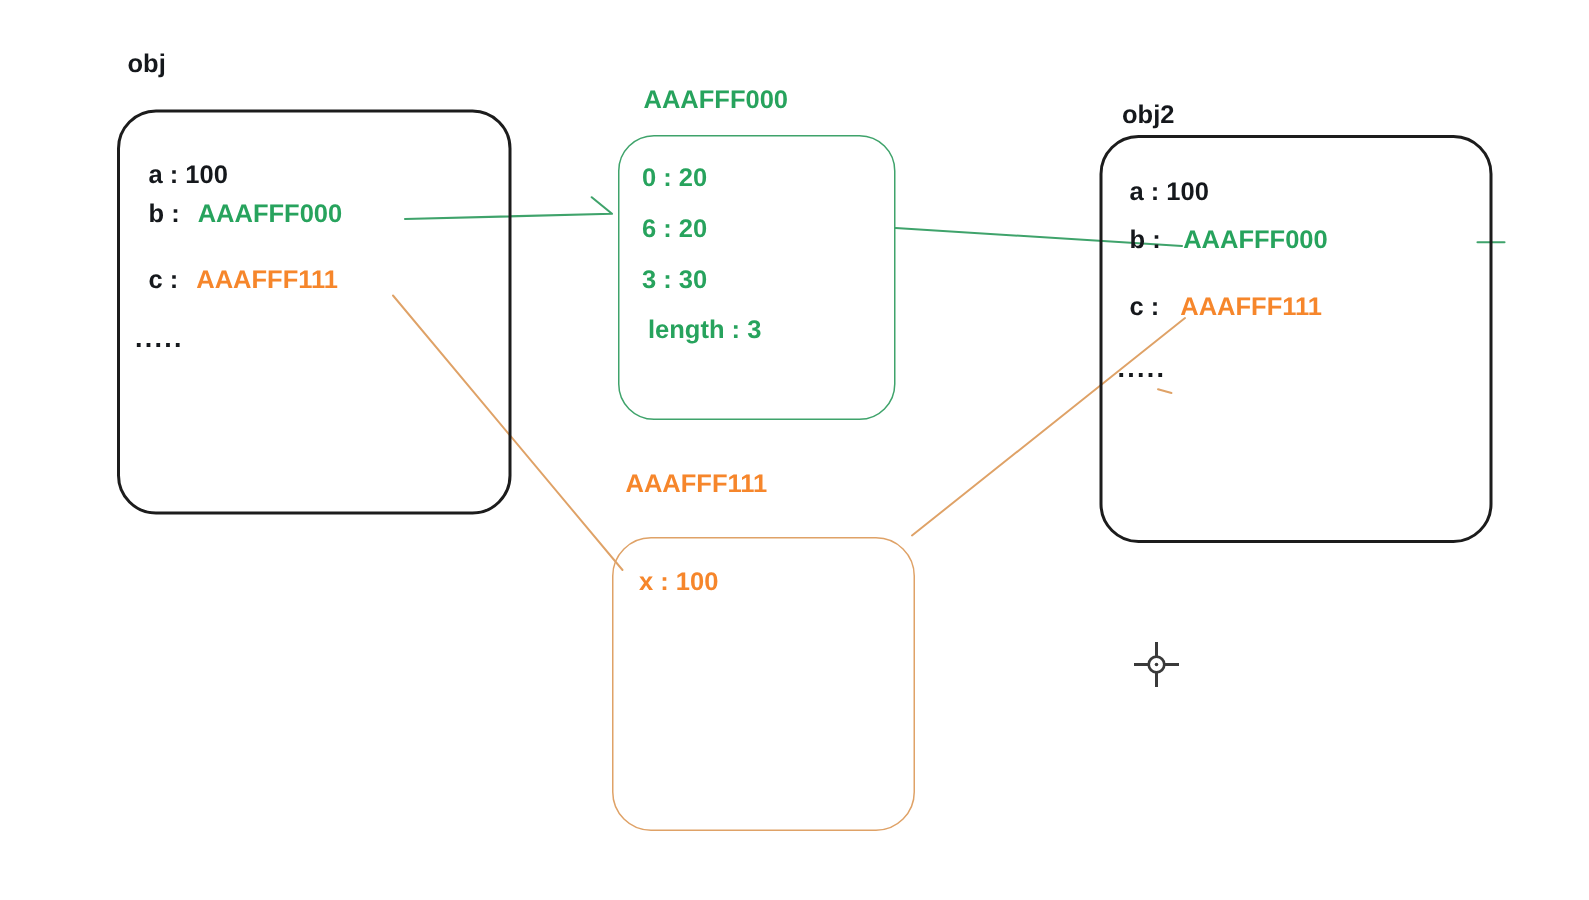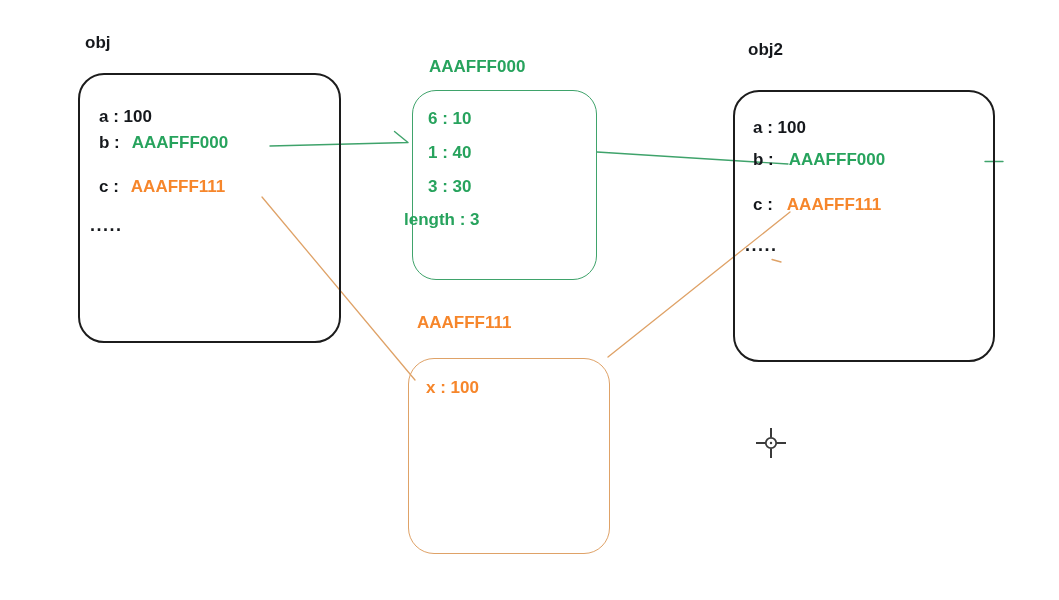--- a/index.html
+++ b/index.html
@@ -69,26 +69,26 @@
 
   <div class="lbl" style="left:85px;top:33px">obj</div>
   <div class="box dark" style="left:78px;top:73px;width:263px;height:270px"></div>
   <div class="row" style="left:99px;top:107px">a : 100</div>
   <div class="row" style="left:99px;top:133px"><span>b :</span><span class="val-green" style="margin-left:12px">AAAFFF000</span></div>
   <div class="row" style="left:99px;top:177px"><span>c :</span><span class="val-orange" style="margin-left:12px">AAAFFF111</span></div>
   <div class="row dots" style="left:90px;top:215px">.....</div>
 
   <div class="lbl green-text" style="left:429px;top:57px">AAAFFF000</div>
   <div class="box green" style="left:412px;top:90px;width:185px;height:190px"></div>
-  <div class="row green-text" style="left:428px;top:109px">6 : 10</div>
-  <div class="row green-text" style="left:428px;top:143px">1 : 40</div>
+  <div class="row green-text" style="left:428px;top:109px">0 : 20</div>
+  <div class="row green-text" style="left:428px;top:143px">6 : 20</div>
   <div class="row green-text" style="left:428px;top:177px">3 : 30</div>
-  <div class="row green-text" style="left:404px;top:210px">length : 3</div>
+  <div class="row green-text" style="left:432px;top:210px">length : 3</div>
 
-  <div class="lbl" style="left:748px;top:40px">obj2</div>
+  <div class="lbl" style="left:748px;top:67px">obj2</div>
   <div class="box dark" style="left:733px;top:90px;width:262px;height:272px"></div>
   <div class="row" style="left:753px;top:118px">a : 100</div>
   <div class="row" style="left:753px;top:150px"><span>b :</span><span class="val-green" style="margin-left:15px">AAAFFF000</span></div>
   <div class="row" style="left:753px;top:195px"><span>c :</span><span class="val-orange" style="margin-left:14px">AAAFFF111</span></div>
   <div class="row dots" style="left:745px;top:235px">.....</div>
 
   <div class="lbl orange-text" style="left:417px;top:313px">AAAFFF111</div>
   <div class="box orange" style="left:408px;top:358px;width:202px;height:196px"></div>
   <div class="row orange-text" style="left:426px;top:378px">x : 100</div>
 

